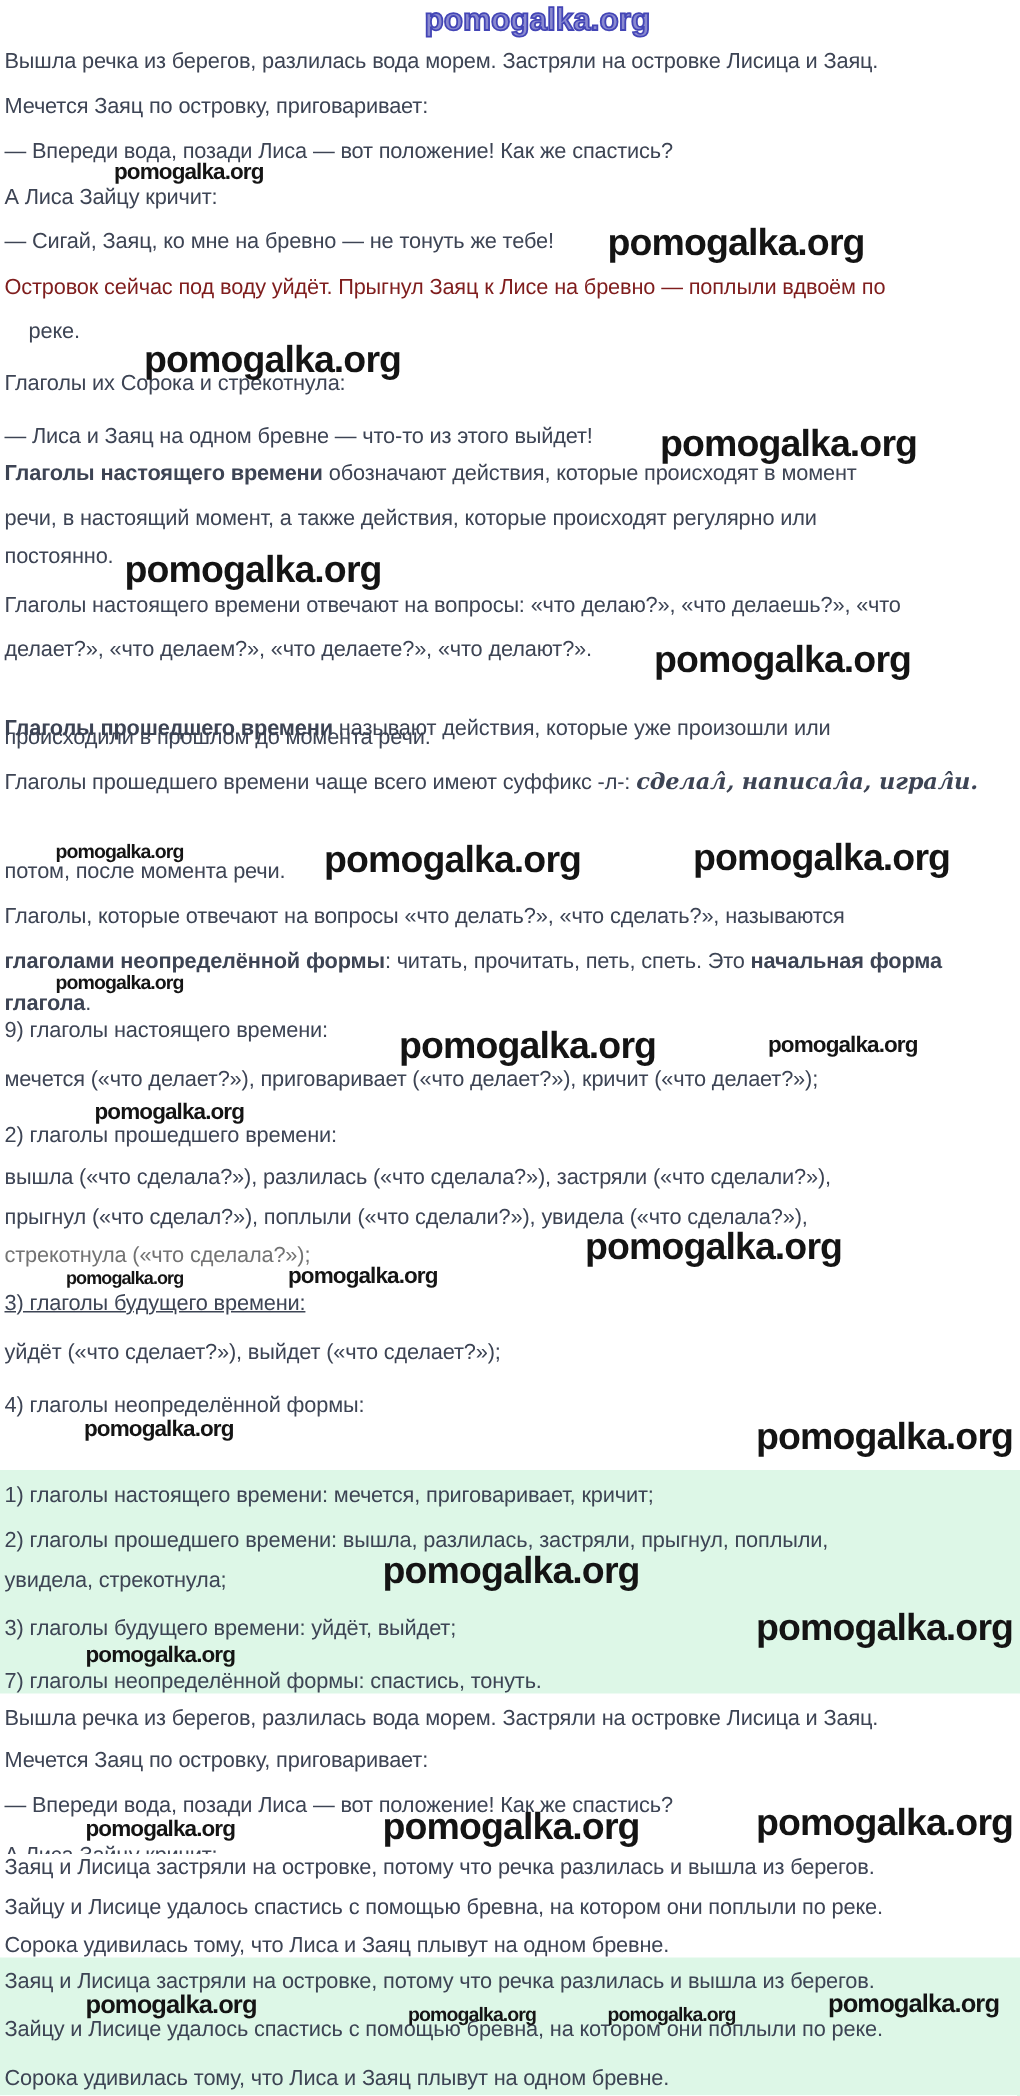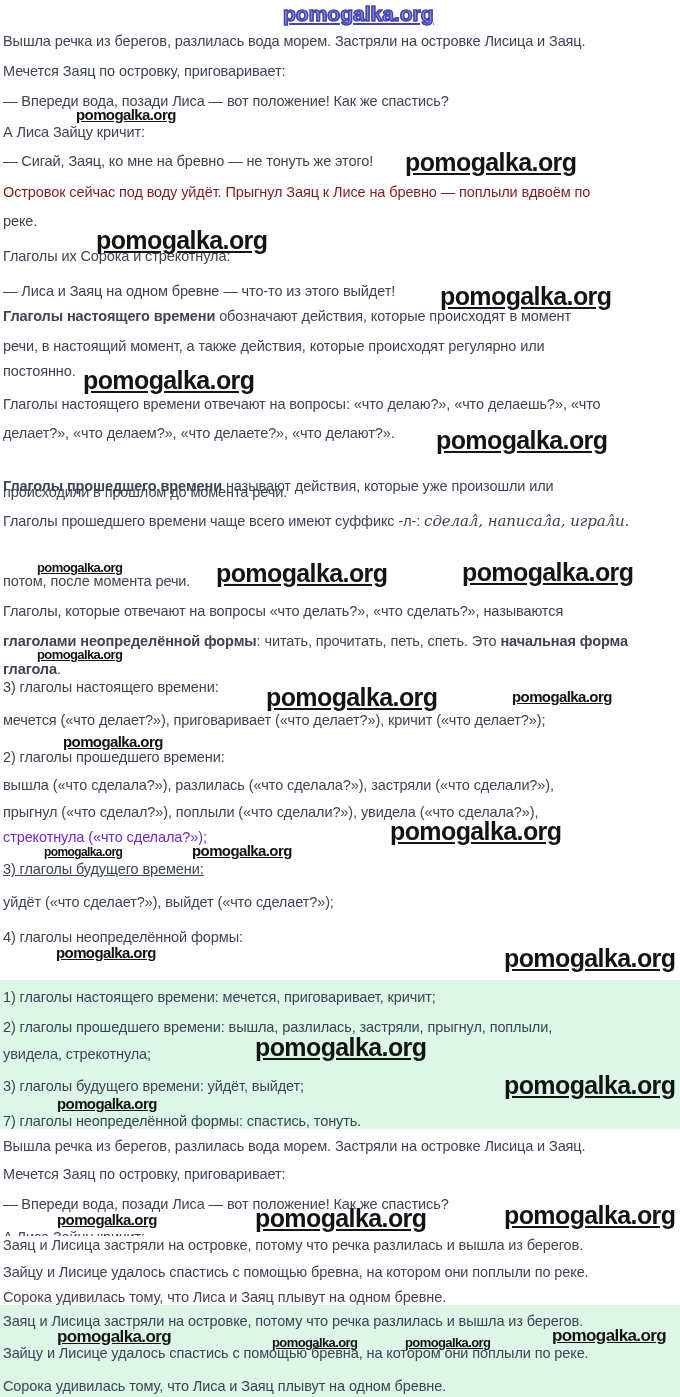--- a/index.html
+++ b/index.html
@@ -27,71 +27,71 @@
     color:#3d4454;
     line-height:19px;
     height:19px;
   }
   .line.clipped{overflow:hidden;}
   .line span.b{font-weight:700;}
   .line span.i{
     font-family:"DejaVu Serif", serif;
     font-style:italic;
     font-size:15px;
+    font-weight:bold;
   }
   .wm{
     position:absolute;
     z-index:3;
     white-space:nowrap;
     font-weight:700;
     color:#141414;
     letter-spacing:-0.6px;
     line-height:1;
-    text-decoration:underline;
   }
   .wm.outline{
     color:rgba(255,255,255,0);
     -webkit-text-stroke:1.2px #4345b6;
     text-shadow:0 0 0.5px #8a8ad0;
     letter-spacing:0;
   }
 </style>
 </head>
 <body>
 
 <div class="page" style="background: rgb(255, 255, 255);">
     <div class="hl" style="top: 980px; height: 149px; background: rgb(221, 247, 231);"></div>
     <div class="hl" style="top: 1305px; height: 92px; background: rgb(221, 247, 231);"></div>
     <div class="line" style="top: 32px; color: rgb(61, 68, 84);"><span>Вышла речка из берегов, разлилась вода морем. Застряли на островке Лисица и Заяц.</span></div>
     <div class="line" style="top: 62px; color: rgb(61, 68, 84);"><span>Мечется Заяц по островку, приговаривает:</span></div>
     <div class="line" style="top: 92px; color: rgb(61, 68, 84);"><span>— Впереди вода, позади Лиса — вот положение! Как же спастись?</span></div>
     <div class="line" style="top: 123px; color: rgb(61, 68, 84);"><span>А Лиса Зайцу кричит:</span></div>
-    <div class="line" style="top: 152px; color: rgb(61, 68, 84);"><span>— Сигай, Заяц, ко мне на бревно — не тонуть же этого!</span></div>
+    <div class="line" style="top: 152px; color: rgb(61, 68, 84);"><span>— Сигай, Заяц, ко мне на бревно — не тонуть же тебе!</span></div>
     <div class="line" style="top: 183px; color: #7f1d1d;"><span>Островок сейчас под воду уйдёт. Прыгнул Заяц к Лисе на бревно — поплыли вдвоём по</span></div>
-    <div class="line" style="top: 212px; color: rgb(61, 68, 84);"><span>реке.</span></div>
+    <div class="line" style="top: 212px; color: rgb(61, 68, 84); margin-left: 16px;"><span>реке.</span></div>
     <div class="line" style="top: 247px; color: rgb(61, 68, 84);"><span>Глаголы их Сорока и стрекотнула:</span></div>
     <div class="line" style="top: 282px; color: rgb(61, 68, 84);"><span>— Лиса и Заяц на одном бревне — что-то из этого выйдет!</span></div>
     <div class="line" style="top: 307px; color: rgb(61, 68, 84);"><span class="b">Глаголы настоящего времени</span><span> обозначают действия, которые происходят в момент</span></div>
     <div class="line" style="top: 337px; color: rgb(61, 68, 84);"><span>речи, в настоящий момент, а также действия, которые происходят регулярно или</span></div>
     <div class="line" style="top: 362px; color: rgb(61, 68, 84);"><span>постоянно.</span></div>
     <div class="line" style="top: 395px; color: rgb(61, 68, 84);"><span>Глаголы настоящего времени отвечают на вопросы: «что делаю?», «что делаешь?», «что</span></div>
     <div class="line" style="top: 424px; color: rgb(61, 68, 84);"><span>делает?», «что делаем?», «что делаете?», «что делают?».</span></div>
     <div class="line" style="top: 477px; color: rgb(61, 68, 84);"><span class="b">Глаголы прошедшего времени</span><span> называют действия, которые уже произошли или</span></div>
     <div class="line" style="top: 483px; color: rgb(61, 68, 84);"><span>происходили в прошлом до момента речи.</span></div>
     <div class="line" style="top: 512px; color: rgb(61, 68, 84);"><span>Глаголы прошедшего времени чаще всего имеют суффикс -л-: </span><span class="i">сделал̂, написал̂а, играл̂и.</span></div>
     <div class="line" style="top: 572px; color: rgb(61, 68, 84);"><span>потом, после момента речи.</span></div>
     <div class="line" style="top: 602px; color: rgb(61, 68, 84);"><span>Глаголы, которые отвечают на вопросы «что делать?», «что сделать?», называются</span></div>
     <div class="line" style="top: 632px; color: rgb(61, 68, 84);"><span class="b">глаголами неопределённой формы</span><span>: читать, прочитать, петь, спеть. Это </span><span class="b">начальная форма</span></div>
     <div class="line" style="top: 660px; color: rgb(61, 68, 84);"><span class="b">глагола</span><span>.</span></div>
-    <div class="line" style="top: 678px; color: rgb(61, 68, 84);"><span>3) глаголы настоящего времени:</span></div>
+    <div class="line" style="top: 678px; color: rgb(61, 68, 84);"><span>9) глаголы настоящего времени:</span></div>
     <div class="line" style="top: 711px; color: rgb(61, 68, 84);"><span>мечется («что делает?»), приговаривает («что делает?»), кричит («что делает?»);</span></div>
     <div class="line" style="top: 748px; color: rgb(61, 68, 84);"><span>2) глаголы прошедшего времени:</span></div>
     <div class="line" style="top: 803px; color: rgb(61, 68, 84);"><span>прыгнул («что сделал?»), поплыли («что сделали?»), увидела («что сделала?»),</span></div>
     <div class="line" style="top: 776px; color: rgb(61, 68, 84);"><span>вышла («что сделала?»), разлилась («что сделала?»), застряли («что сделали?»),</span></div>
-    <div class="line" style="top: 828px; color: #6d28d9;"><span>стрекотнула («что сделала?»);</span></div>
+    <div class="line" style="top: 828px; color: #737373;"><span>стрекотнула («что сделала?»);</span></div>
     <div class="line" style="top: 860px; color: rgb(61, 68, 84); text-decoration: underline;"><span>3) глаголы будущего времени:</span></div>
     <div class="line" style="top: 893px; color: rgb(61, 68, 84);"><span>уйдёт («что сделает?»), выйдет («что сделает?»);</span></div>
     <div class="line" style="top: 928px; color: rgb(61, 68, 84);"><span>4) глаголы неопределённой формы:</span></div>
     <div class="line" style="top: 988px; color: rgb(61, 68, 84);"><span>1) глаголы настоящего времени: мечется, приговаривает, кричит;</span></div>
     <div class="line" style="top: 1018px; color: rgb(61, 68, 84);"><span>2) глаголы прошедшего времени: вышла, разлилась, застряли, прыгнул, поплыли,</span></div>
     <div class="line" style="top: 1045px; color: rgb(61, 68, 84);"><span>увидела, стрекотнула;</span></div>
     <div class="line" style="top: 1077px; color: rgb(61, 68, 84);"><span>3) глаголы будущего времени: уйдёт, выйдет;</span></div>
     <div class="line" style="top: 1112px; color: rgb(61, 68, 84);"><span>7) глаголы неопределённой формы: спастись, тонуть.</span></div>
     <div class="line" style="top: 1137px; color: rgb(61, 68, 84);"><span>Вышла речка из берегов, разлилась вода морем. Застряли на островке Лисица и Заяц.</span></div>
     <div class="line" style="top: 1165px; color: rgb(61, 68, 84);"><span>Мечется Заяц по островку, приговаривает:</span></div>

